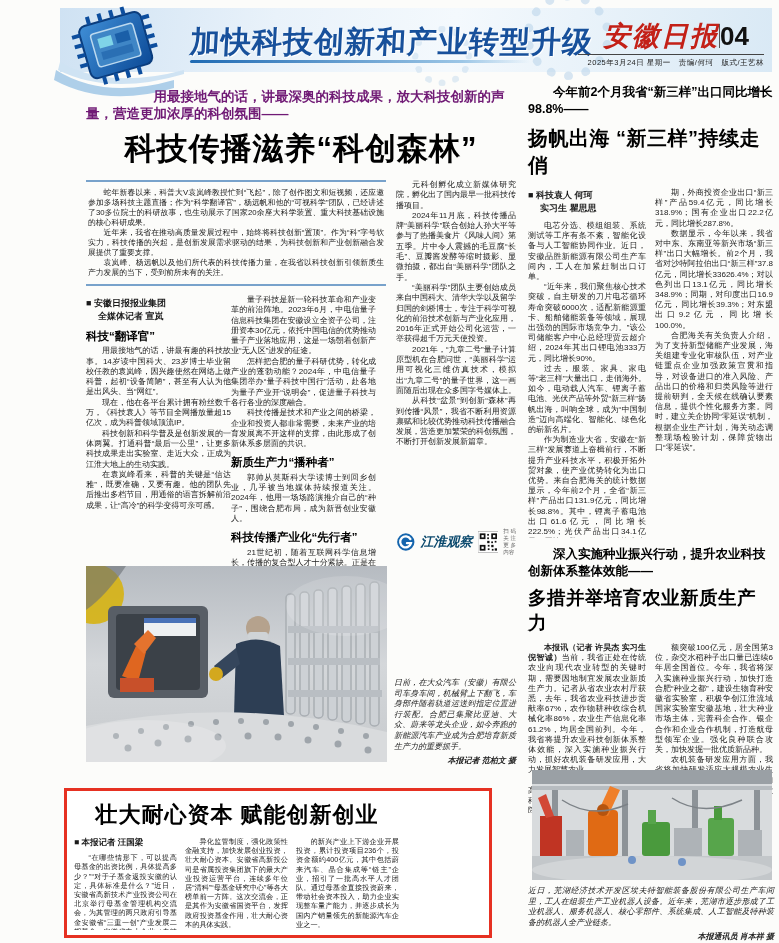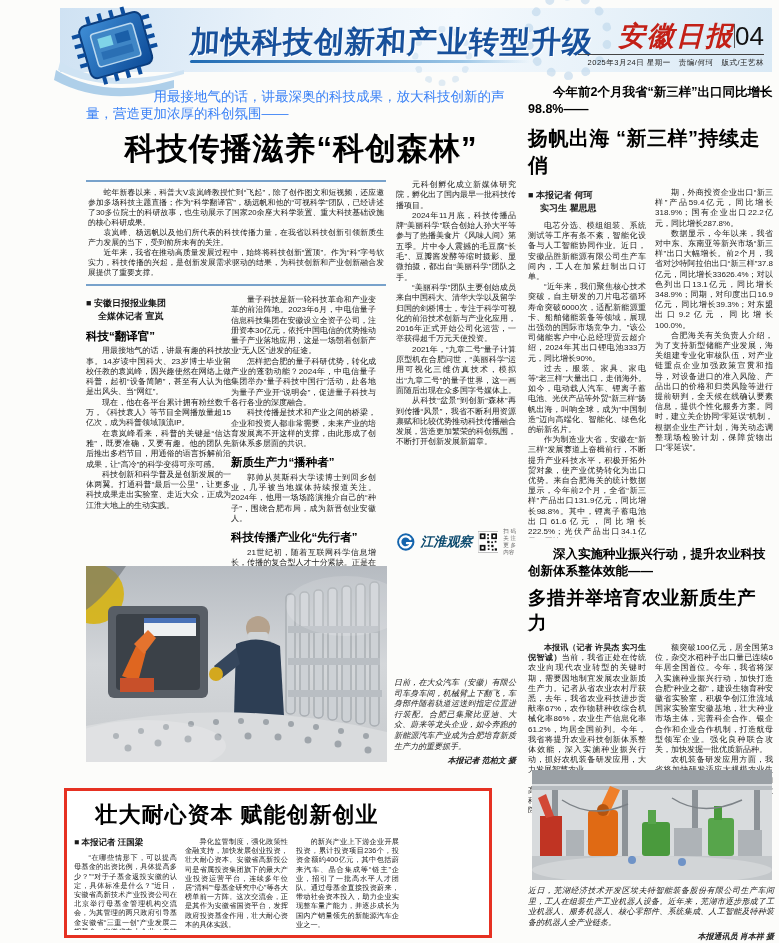--- a/index.html
+++ b/index.html
@@ -12,31 +12,31 @@
           background:linear-gradient(100deg,#cfe2f3 0%,#e9f2fa 30%,#f4f9fd 55%,#d9e9f5 100%);}
   .gear1{position:absolute;right:160px;top:-16px;width:70px;height:70px;border:9px dotted #b9d4ea;
          border-radius:50%;opacity:.55;}
   .gear2{position:absolute;right:300px;top:18px;width:46px;height:46px;border:7px dotted #c6dcee;
          border-radius:50%;opacity:.5;}
   .chip{position:absolute;left:-6px;top:-4px;}
   .banner-title{position:absolute;left:130px;top:14px;font-size:30px;font-weight:bold;color:#17509b;
                 letter-spacing:1px;text-shadow:1px 1px 0 #ffffff;transform:skewX(-3deg);}
   .banner-title-line{position:absolute;left:130px;top:52px;width:340px;height:3px;border-radius:2px;
                 background:linear-gradient(90deg,#1f6ab3,#9cc6e6 80%,rgba(156,198,230,0));}
-  .masthead{position:absolute;right:8px;top:10px;display:flex;align-items:baseline;}
+  .masthead{position:absolute;right:23px;top:10px;display:flex;align-items:baseline;}
   .mast-name{font-family:"DejaVu Serif","Liberation Serif",serif;font-weight:bold;font-size:27px;
              color:#c32017;letter-spacing:2px;font-style:italic;}
   .mast-div{width:1px;height:24px;background:#555;align-self:center;}
-  .mast-page{font-size:26px;font-weight:normal;color:#111;}
+  .mast-page{font-size:26px;font-weight:bold;color:#111;}
   .mast-rule{position:absolute;right:8px;top:46px;width:186px;height:1px;background:#444;}
   .dateline{position:absolute;right:8px;top:50px;font-size:7.5px;color:#222;letter-spacing:.5px;}
 
   
   .main-art{position:absolute;left:86px;top:88px;width:430px;}
-  .kicker{font-size:13.5px;font-weight:normal;line-height:17px;text-indent:5em;color:#3b82f6;}
+  .kicker{font-size:13.5px;font-weight:bold;line-height:17px;text-indent:5em;color:#701a75;}
   .main-headline{font-size:31px;font-weight:bold;text-align:center;margin-top:6px;letter-spacing:1px;color:#000;}
   .main-body{display:flex;gap:10px;margin-top:10px;align-items:flex-start;}
   .left-wrap{width:300px;}
   .intro{border-top:2px solid #78a2cb;border-bottom:2px solid #78a2cb;padding:6px 2px;
          font-size:7.8px;line-height:10px;text-align:justify;color:#1a1a1a;}
   .two-cols{display:flex;margin-top:9px;height:276px;overflow:hidden;}
   .mcol{width:145px;font-size:8px;line-height:10.3px;text-align:justify;color:#1a1a1a;}
   .byline{font-weight:bold;font-size:9px;line-height:13px;margin:2px 0 7px;text-indent:0;}
   .byline div{text-indent:0;}
   .byline .b2{padding-left:12px;}
@@ -144,35 +144,35 @@
     <div class="dateline">2025年3月24日 星期一　责编/何珂　版式/王艺林</div>
   </div>
 
   <div class="main-art">
     <div class="kicker">用最接地气的话，讲最深奥的科技成果，放大科技创新的声量，营造更加浓厚的科创氛围——</div>
     <div class="main-headline">科技传播滋养“科创森林”</div>
     <div class="main-body">
       <div class="left-wrap">
         <div class="intro">
             <p>蛇年新春以来，科普大V袁岚峰教授忙到“飞起”，除了创作图文和短视频，还应邀参加多场科技主题直播；作为“科学翻译官”，杨远帆和他的“可视科学”团队，已经讲述了30多位院士的科研故事，也生动展示了国家20余座大科学装置、重大科技基础设施的核心科研成果。</p>
+            <p>近年来，我省在推动高质量发展过程中，始终将科技创新“置顶”。作为“科”字号软实力，科技传播的兴起，是创新发展需求驱动的结果，为科技创新和产业创新融合发展提供了重要支撑。</p>
             <p>袁岚峰、杨远帆以及他们所代表的科技传播力量，在我省以科技创新引领新质生产力发展的当下，受到前所未有的关注。</p>
-            <p>近年来，我省在推动高质量发展过程中，始终将科技创新“置顶”。作为“科”字号软实力，科技传播的兴起，是创新发展需求驱动的结果，为科技创新和产业创新融合发展提供了重要支撑。</p>
           </div>
         <div class="two-cols">
           <div class="mcol">
             <div class="byline">
               <div>■ 安徽日报报业集团</div>
               <div class="b2">全媒体记者 宣岚</div>
             </div>
             <div class="subhead">科技“翻译官”</div>
             <div>
                 <p>用最接地气的话，讲最有趣的科技故事。14岁读中国科大、23岁博士毕业留校任教的袁岚峰，因兴趣使然在网络上做科普，起初“设备简陋”，甚至有人认为他是出风头、当“网红”。</p>
                 <p>现在，他在各平台累计拥有粉丝数千万，《科技袁人》等节目全网播放量超15亿次，成为科普领域顶流IP。</p>
+                <p>科技创新和科学普及是创新发展的一体两翼。打通科普“最后一公里”，让更多科技成果走出实验室、走近大众，正成为江淮大地上的生动实践。</p>
                 <p>在袁岚峰看来，科普的关键是“信达雅”，既要准确，又要有趣。他的团队先后推出多档节目，用通俗的语言拆解前沿成果，让“高冷”的科学变得可亲可感。</p>
-                <p>科技创新和科学普及是创新发展的一体两翼。打通科普“最后一公里”，让更多科技成果走出实验室、走近大众，正成为江淮大地上的生动实践。</p>
               </div>
           </div>
           <div class="mcol">
             <div>
                 <p>量子科技是新一轮科技革命和产业变革的前沿阵地。2023年6月，中电信量子信息科技集团在安徽设立全资子公司，注册资本30亿元，依托中国电信的优势推动量子产业落地应用，这是一场朝着创新产业“无人区”进发的征途。</p>
                 <p>怎样把合肥的量子科研优势，转化成产业的蓬勃动能？2024年，中电信量子集团举办“量子科技中国行”活动，赴各地为量子产业开“说明会”，促进量子科技与各行各业的深度融合。</p>
                 <p>科技传播是技术和产业之间的桥梁，企业和投资人都非常需要，未来产业的培育发展离不开这样的支撑，由此形成了创新体系多层面的共识。</p>
               </div>
             <div class="subhead">新质生产力“播种者”</div>
             <div>
@@ -323,21 +323,21 @@
       </div>
     </div>
   </div>
 
   <div class="rcol">
     <div class="r-kicker">今年前2个月我省“新三样”出口同比增长98.8%——</div>
     <div class="r-headline">扬帆出海 “新三样”持续走俏</div>
     <div class="r-cols a">
       <div class="r-col">
         <div class="r-byline">
-          <div>■ 本报记者 何珂</div>
+          <div>■ 科技袁人 何珂</div>
           <div class="b2">实习生 瞿思思</div>
         </div>
         <div>
             <p>电芯分选、模组组装、系统测试等工序有条不紊，智能化设备与人工智能协同作业。近日，安徽品胜新能源有限公司生产车间内，工人在加紧赶制出口订单。</p>
             <p>“近年来，我们聚焦核心技术突破，自主研发的刀片电芯循环寿命突破6000次，适配新能源重卡、船舶储能装备等领域，展现出强劲的国际市场竞争力。”该公司储能客户中心总经理贾云超介绍，2024年其出口锂电池333万元，同比增长90%。</p>
             <p>过去，服装、家具、家电等“老三样”大量出口，走俏海外。如今，电动载人汽车、锂离子蓄电池、光伏产品等外贸“新三样”扬帆出海，叫响全球，成为“中国制造”迈向高端化、智能化、绿色化的崭新名片。</p>
             <p>作为制造业大省，安徽在“新三样”发展赛道上奋楫前行，不断提升产业科技水平，积极开拓外贸对象，使产业优势转化为出口优势。来自合肥海关的统计数据显示，今年前2个月，全省“新三样”产品出口131.9亿元，同比增长98.8%。其中，锂离子蓄电池出口61.6亿元，同比增长222.5%；光伏产品出口34.1亿元，同比下降7.9%；电动汽车出口36.2亿元，同比增长236.5%。</p>
           </div>
       </div>
       <div class="r-col">

